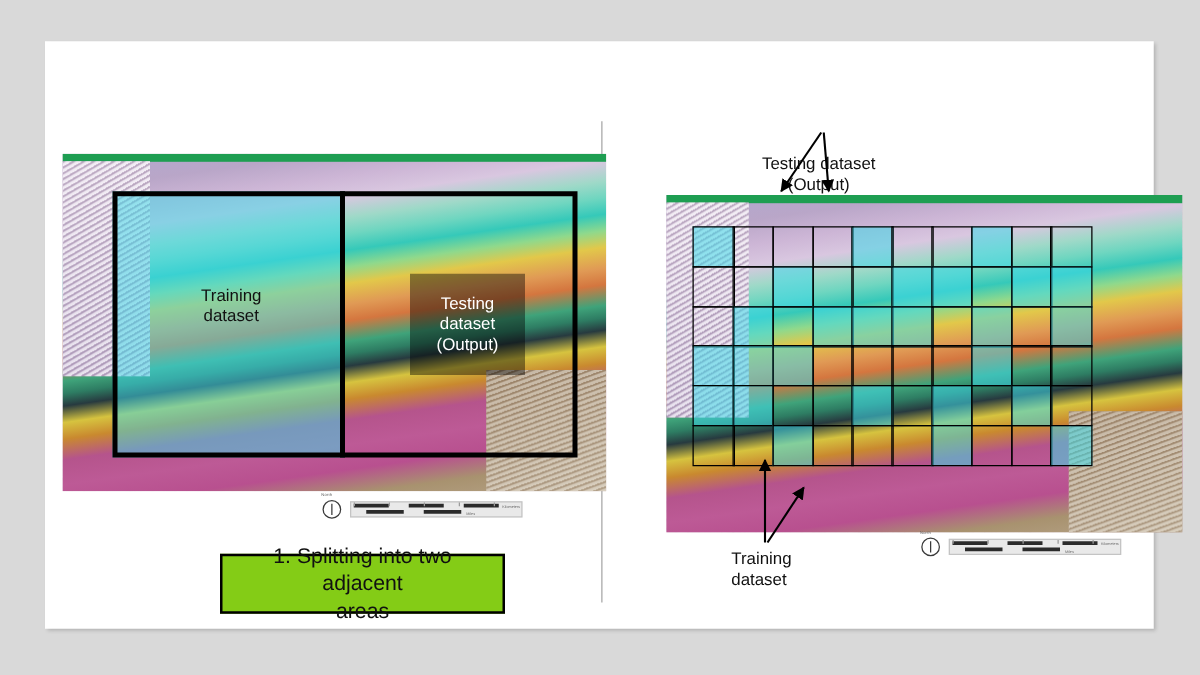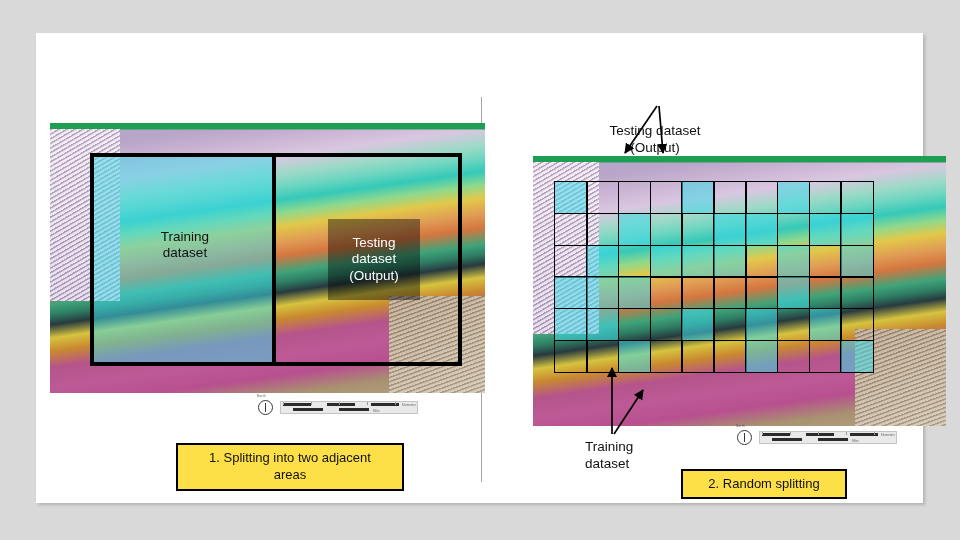--- a/index.html
+++ b/index.html
@@ -179,23 +179,23 @@
     white-space: pre-line;
     text-align: center;
   }
   .anno.left-al { text-align: left; }
 
   
   .caption {
     position: absolute;
     box-sizing: border-box;
     border: 2px solid #000000;
-    background: #fde047;
+    background: #84cc16;
     color: #111111;
-    font-size: 13px;
+    font-size: 17px;
     line-height: 1.3;
     text-align: center;
     display: flex;
     align-items: center;
     justify-content: center;
     white-space: pre-line;
     padding: 2px 23px;
   }
 
   
@@ -412,16 +412,15 @@
         <div class="sb-tick" style="left:2px;  top:0;"></div>
         <div class="sb-tick" style="left:30px; top:0;"></div>
         <div class="sb-tick" style="left:58px; top:0;"></div>
         <div class="sb-tick" style="left:86px; top:0;"></div>
         <div class="sb-tick" style="left:114px;top:0;"></div>
         <div class="sb-units" style="right:1px; top:0.5px;">Kilometers</div>
         <div class="sb-units" style="left:92px; bottom:0.5px;">Miles</div>
       </div>
     </div>
 
-    <div class="caption" style="left:184px; top:411px; width:166px; height:30px;">2. Random splitting</div>
   </div>
 
 </div>
 
 </body></html>

